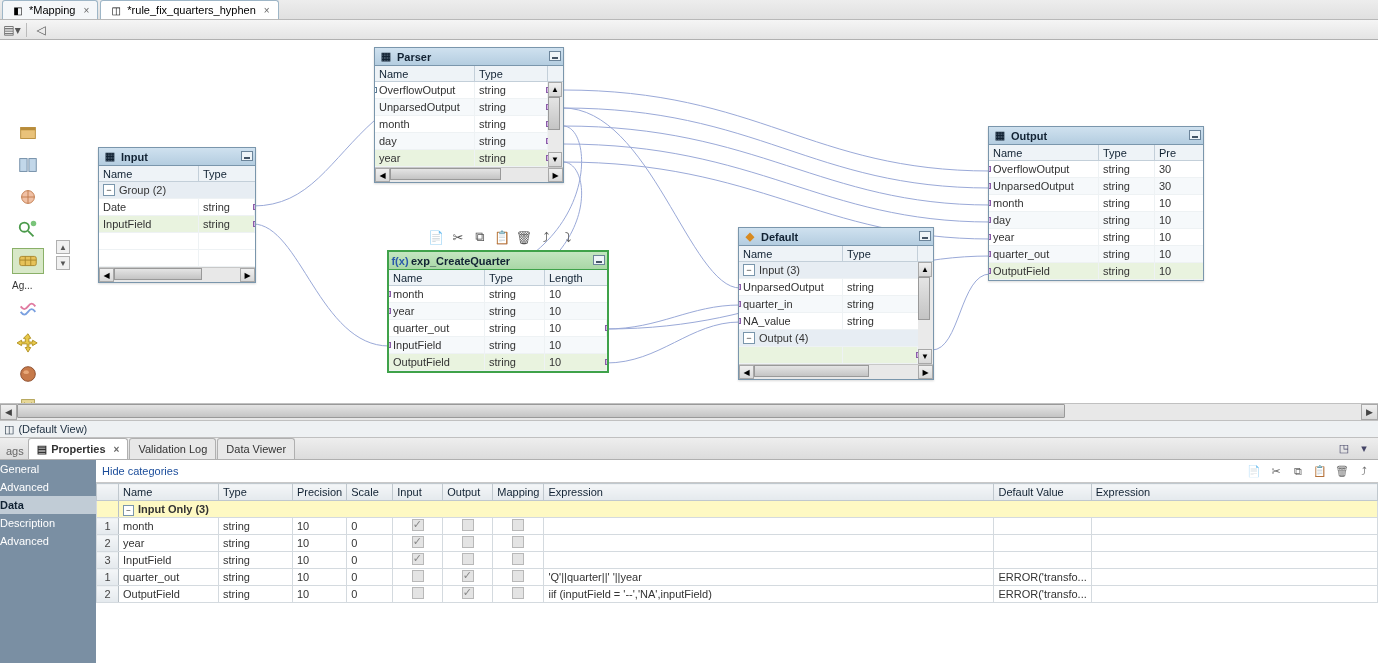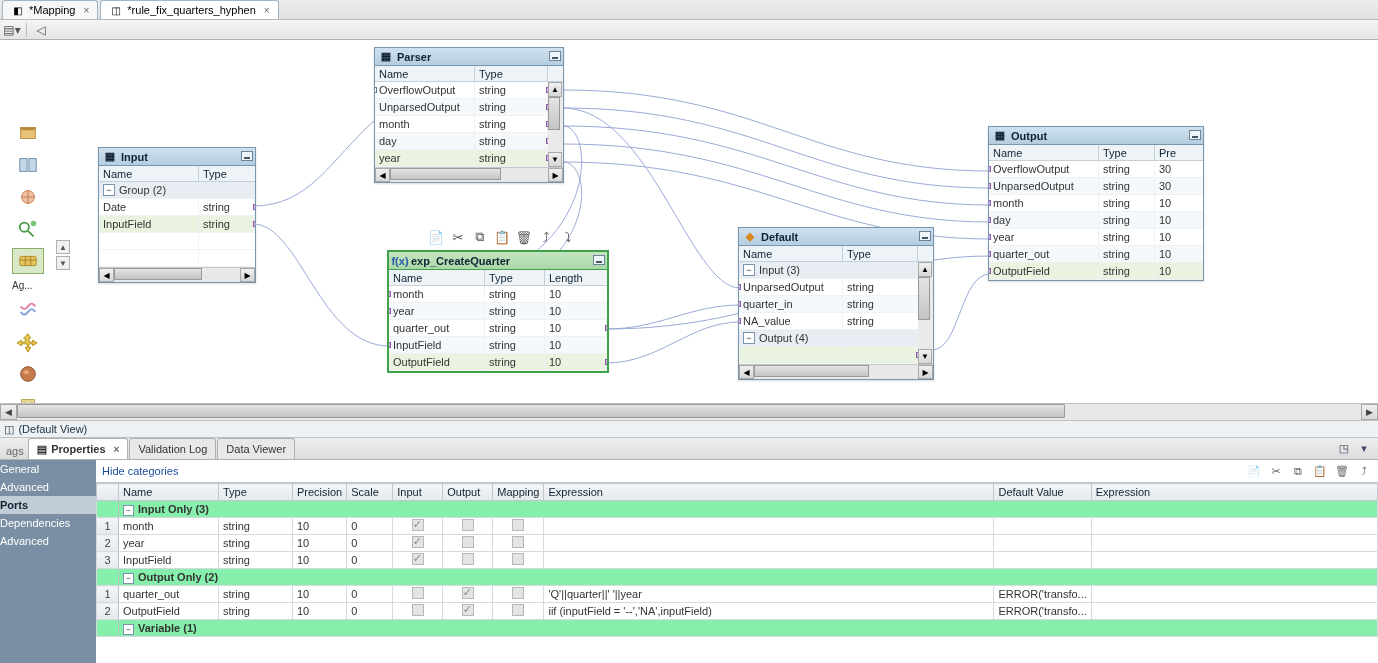--- a/index.html
+++ b/index.html
@@ -89,21 +89,21 @@
   .btm-main { flex:1; display:flex; flex-direction:column; }
   .btm-toolbar { height:22px; display:flex; align-items:center; justify-content:space-between; padding:0 6px; }
   .btm-toolbar .link { color:#1b4d9b; text-decoration:none; }
   .btm-toolbar .icons { display:flex; gap:6px; }
   .btm-toolbar .icons span { width:16px; height:16px; display:inline-flex; align-items:center; justify-content:center; color:#666; }
 
   .grid { flex:1; overflow:auto; border-top:1px solid #c8c8c8; }
   .grid table { border-collapse:collapse; width:100%; }
   .grid th { background:linear-gradient(#f4f6f8,#e4e9ed); border:1px solid #c0c8ce; padding:2px 4px; text-align:left; font-weight:normal; color:#123; height:17px; }
   .grid td { border:1px solid #d4dadf; padding:1px 4px; height:17px; background:#fff; color:#333; }
-  .grid tr.group td { background:#86efac; font-weight:bold; }
+  .grid tr.group td { background:#fef9c3; font-weight:bold; }
   .grid tr.group .exp { width:11px; height:11px; display:inline-flex; align-items:center; justify-content:center; border:1px solid #7a96ac; background:#fff; font-size:8px; margin-right:4px; font-weight:normal; }
   .grid td.row-num { background:linear-gradient(#f4f6f8,#e4e9ed); text-align:center; width:22px; color:#444; border-right:1px solid #b8c0c6; }
   .chk { width:12px; height:12px; border:1px solid #9aa0a4; background:linear-gradient(#fff,#ebebeb); display:inline-block; position:relative; }
   .chk.on::after { content:'✓'; position:absolute; left:0; top:-2px; font-size:11px; color:#3a3a3a; }
   .chk.dis { background:#e4e4e4; border-color:#b8b8b8; }
   .chk.on.dis::after { color:#888; }
 
   .col-name { width:100px; }
   .col-type { width:74px; }
   .col-prec { width:50px; }
@@ -528,22 +528,22 @@
     </div>
     <div class="right-ico">
       <span>◳</span>
       <span>▾</span>
     </div>
   </div>
   <div class="btm-body">
     <div class="btm-side">
       <div class="item">General</div>
       <div class="item">Advanced</div>
-      <div class="item active">Ports</div>
-      <div class="item">Dependencies</div>
+      <div class="item active">Data</div>
+      <div class="item">Description</div>
       <div class="item">Advanced</div>
     </div>
     <div class="btm-main">
       <div class="btm-toolbar">
         <a class="link">Hide categories</a>
         <div class="icons">
           <span>📄</span>
           <span>✂</span>
           <span>⧉</span>
           <span>📋</span>
@@ -605,24 +605,20 @@
     <td>string</td>
     <td>10</td>
     <td>0</td>
     <td style="text-align:center;"><span class="chk on dis"></span></td>
     <td style="text-align:center;"><span class="chk dis"></span></td>
     <td style="text-align:center;"><span class="chk dis"></span></td>
     <td></td>
     <td></td>
     <td></td>
   </tr>
-              <tr class="group">
-                <td class="row-num"></td>
-                <td colspan="10"><span class="exp">−</span>Output Only (2)</td>
-              </tr>
               <tr>
     <td class="row-num">1</td>
     <td>quarter_out</td>
     <td>string</td>
     <td>10</td>
     <td>0</td>
     <td style="text-align:center;"><span class="chk dis"></span></td>
     <td style="text-align:center;"><span class="chk on dis"></span></td>
     <td style="text-align:center;"><span class="chk dis"></span></td>
     <td>'Q'||quarter||' '||year</td>
@@ -635,22 +631,18 @@
     <td>string</td>
     <td>10</td>
     <td>0</td>
     <td style="text-align:center;"><span class="chk dis"></span></td>
     <td style="text-align:center;"><span class="chk on dis"></span></td>
     <td style="text-align:center;"><span class="chk dis"></span></td>
     <td>iif (inputField = '--','NA',inputField)</td>
     <td>ERROR('transfo...</td>
     <td></td>
   </tr>
-              <tr class="group">
-                <td class="row-num"></td>
-                <td colspan="10"><span class="exp">−</span>Variable (1)</td>
-              </tr>
             </tbody>
         </table>
       </div>
     </div>
   </div>
 </div>
 
 </body></html>

